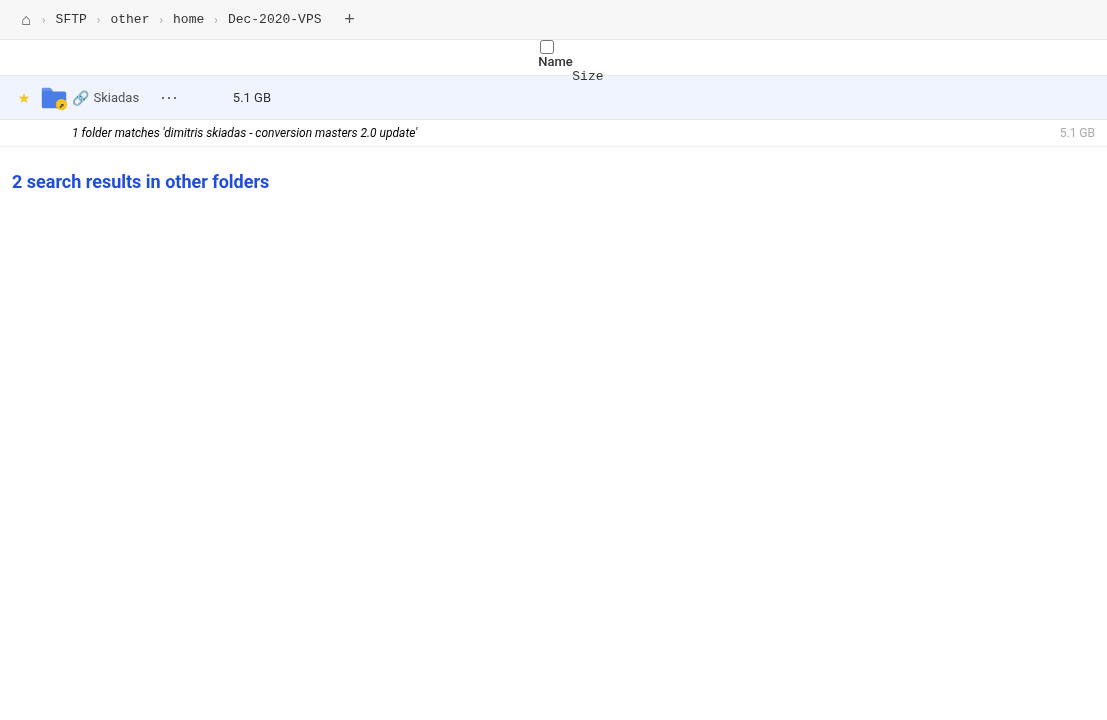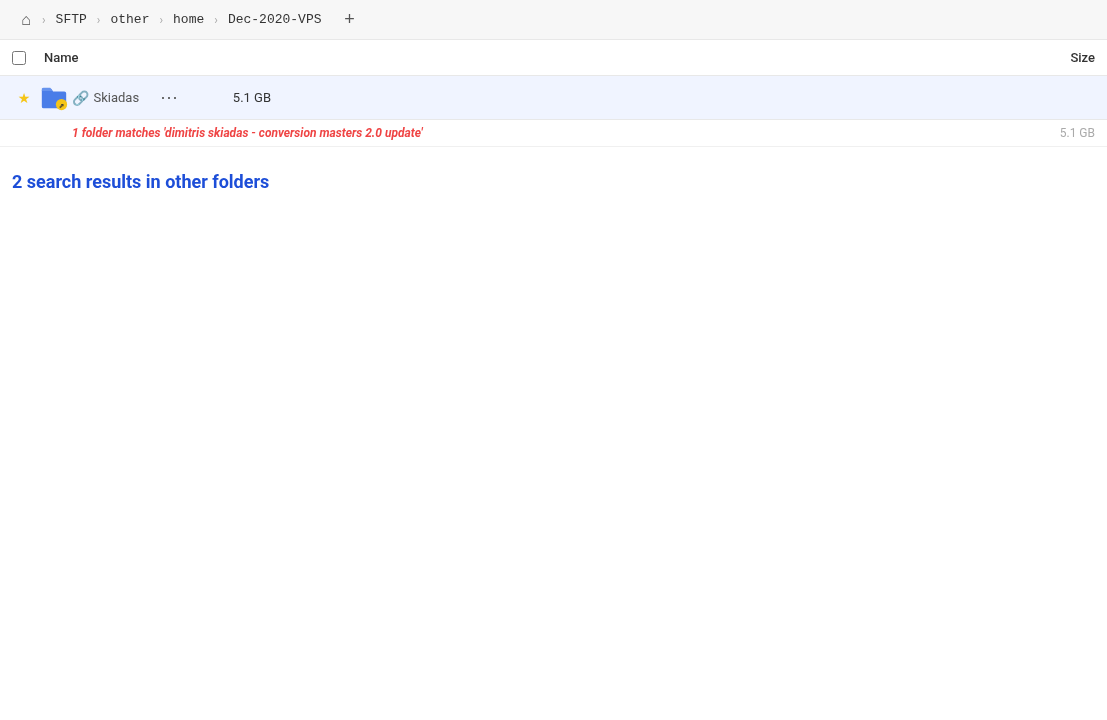--- a/index.html
+++ b/index.html
@@ -70,20 +70,21 @@
     }
 
     
     .column-header {
       display: flex;
       align-items: center;
       padding: 0 12px;
       height: 36px;
       border-bottom: 1px solid #e8e8e8;
       background: #ffffff;
+      flex-direction: column;
     }
 
     .col-checkbox {
       width: 28px;
       display: flex;
       align-items: center;
     }
 
     .col-name {
       flex: 1;
@@ -92,20 +93,21 @@
       font-weight: 500;
       padding-left: 4px;
     }
 
     .col-size {
       width: 100px;
       text-align: right;
       font-size: 13px;
       color: #333;
       font-weight: 500;
+      font-family: Liberation Mono, monospace;
     }
 
     
     .file-row {
       display: flex;
       align-items: center;
       padding: 0 12px;
       height: 44px;
       background: #f0f4ff;
       border-bottom: 1px solid #e8e8e8;
@@ -187,23 +189,22 @@
       display: flex;
       align-items: center;
       padding: 6px 12px 6px 72px;
       border-bottom: 1px solid #f0f0f0;
       background: #ffffff;
     }
 
     .match-info-text {
       flex: 1;
       font-size: 12px;
-      color: #ef4444;
+      color: #000000;
       font-style: italic;
-      font-weight: bold;
     }
 
     .match-info-size {
       font-size: 12px;
       color: #aaa;
     }
 
     
     .other-results {
       padding: 24px 12px 16px 12px;

